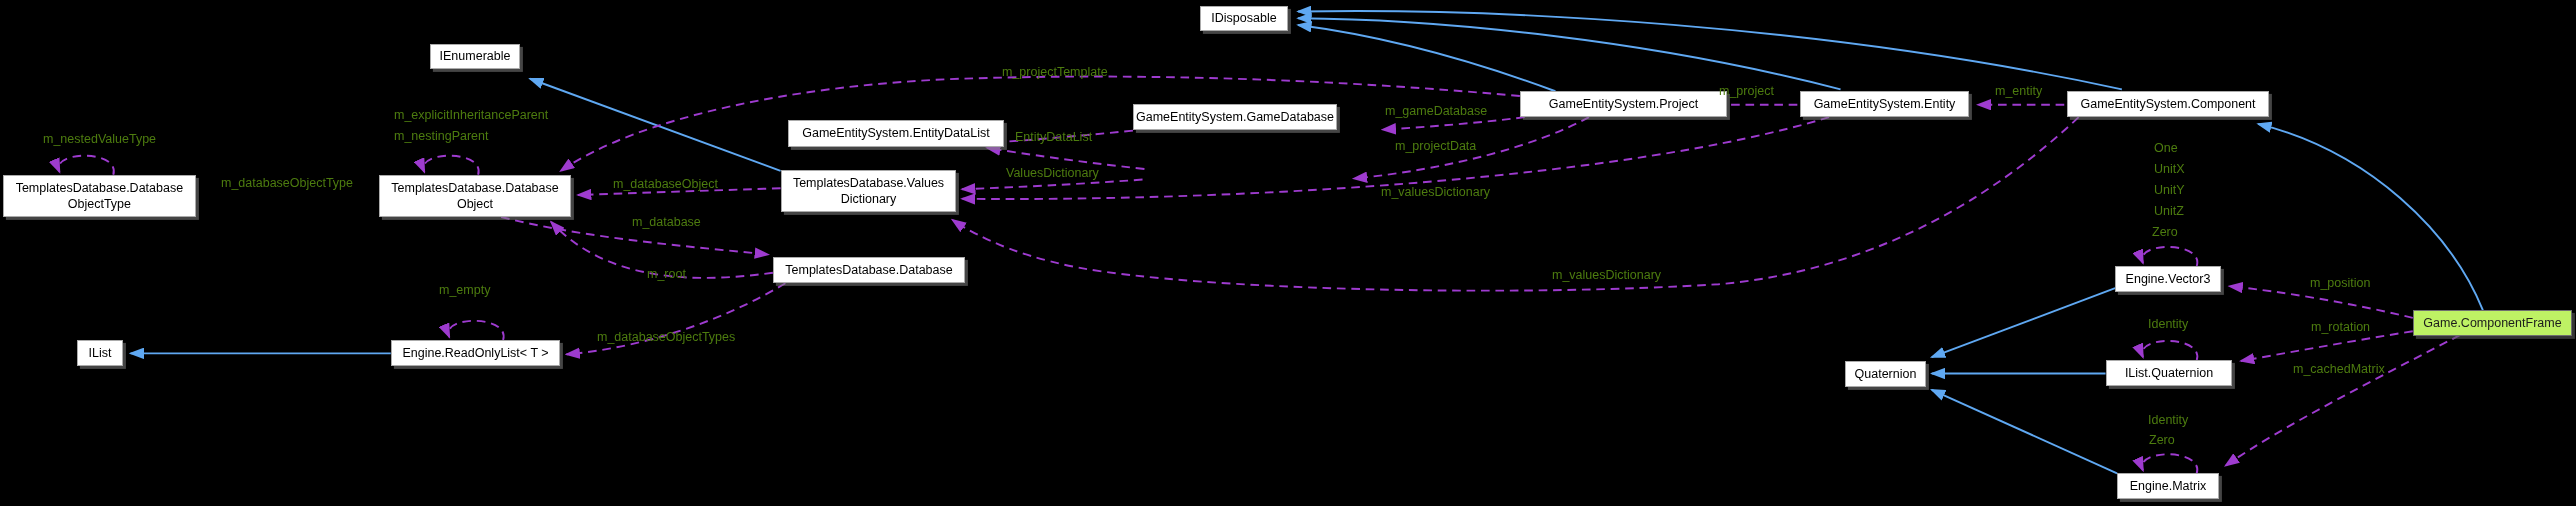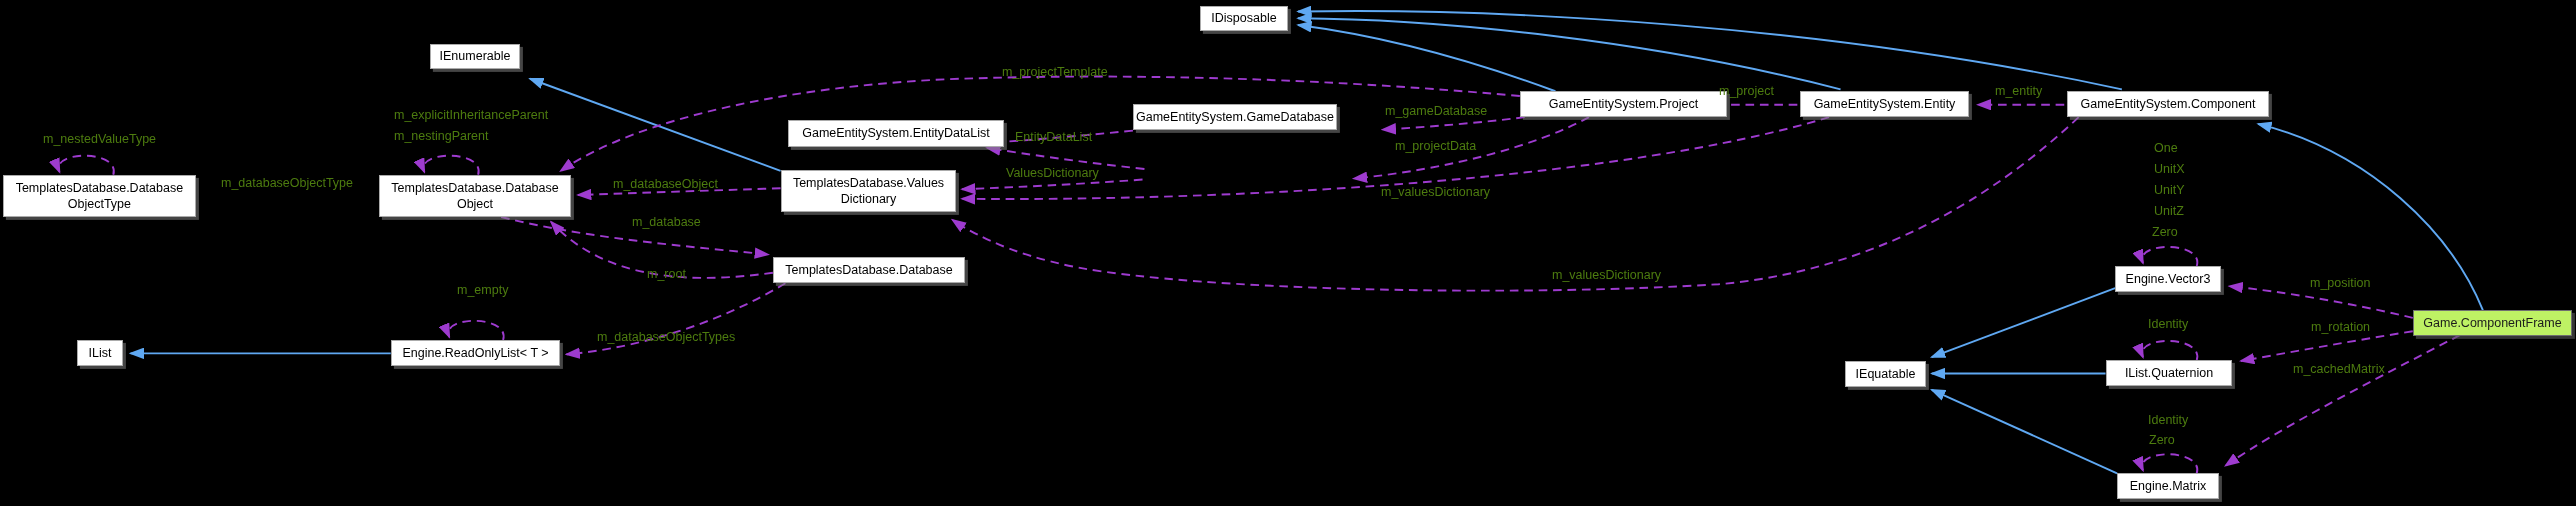--- a/index.html
+++ b/index.html
@@ -128,21 +128,21 @@
   <div class="node" style="left:77px;top:340px;width:46px;height:26px">
       <span>IList</span>
     </div>
   <div class="node" style="left:391px;top:340px;width:169px;height:26px">
       <span>Engine.ReadOnlyList&lt; T &gt;</span>
     </div>
   <div class="node" style="left:2115px;top:266px;width:106px;height:26px">
       <span>Engine.Vector3</span>
     </div>
   <div class="node" style="left:1845px;top:361px;width:81px;height:26px">
-      <span>IEquatable</span>
+      <span>Quaternion</span>
     </div>
   <div class="node" style="left:2106px;top:360px;width:126px;height:26px">
       <span>IList.Quaternion</span>
     </div>
   <div class="node" style="left:2117px;top:473px;width:102px;height:26px">
       <span>Engine.Matrix</span>
     </div>
   <div class="node highlight" style="left:2413px;top:310px;width:159px;height:26px">
       <span>Game.ComponentFrame</span>
     </div>
@@ -157,21 +157,21 @@
   <div class="elabel" style="left:1381px;top:186px">m_valuesDictionary</div>
   <div class="elabel" style="left:1552px;top:269px">m_valuesDictionary</div>
   <div class="elabel" style="left:43px;top:133px">m_nestedValueType</div>
   <div class="elabel" style="left:394px;top:109px">m_explicitInheritanceParent</div>
   <div class="elabel" style="left:394px;top:130px">m_nestingParent</div>
   <div class="elabel" style="left:221px;top:177px">m_databaseObjectType</div>
   <div class="elabel" style="left:613px;top:178px">m_databaseObject</div>
   <div class="elabel" style="left:632px;top:216px">m_database</div>
   <div class="elabel" style="left:647px;top:268px">m_root</div>
   <div class="elabel" style="left:597px;top:331px">m_databaseObjectTypes</div>
-  <div class="elabel" style="left:457px;top:284px">m_empty</div>
+  <div class="elabel" style="left:439px;top:284px">m_empty</div>
   <div class="elabel" style="left:2154px;top:142px">One</div>
   <div class="elabel" style="left:2154px;top:163px">UnitX</div>
   <div class="elabel" style="left:2154px;top:184px">UnitY</div>
   <div class="elabel" style="left:2154px;top:205px">UnitZ</div>
   <div class="elabel" style="left:2152px;top:226px">Zero</div>
   <div class="elabel" style="left:2148px;top:318px">Identity</div>
   <div class="elabel" style="left:2148px;top:414px">Identity</div>
   <div class="elabel" style="left:2149px;top:434px">Zero</div>
   <div class="elabel" style="left:2310px;top:277px">m_position</div>
   <div class="elabel" style="left:2311px;top:321px">m_rotation</div>

